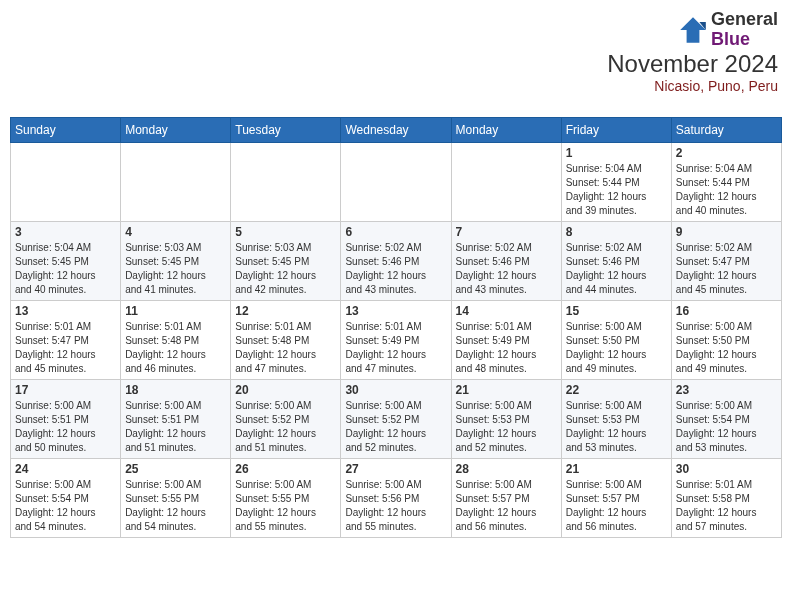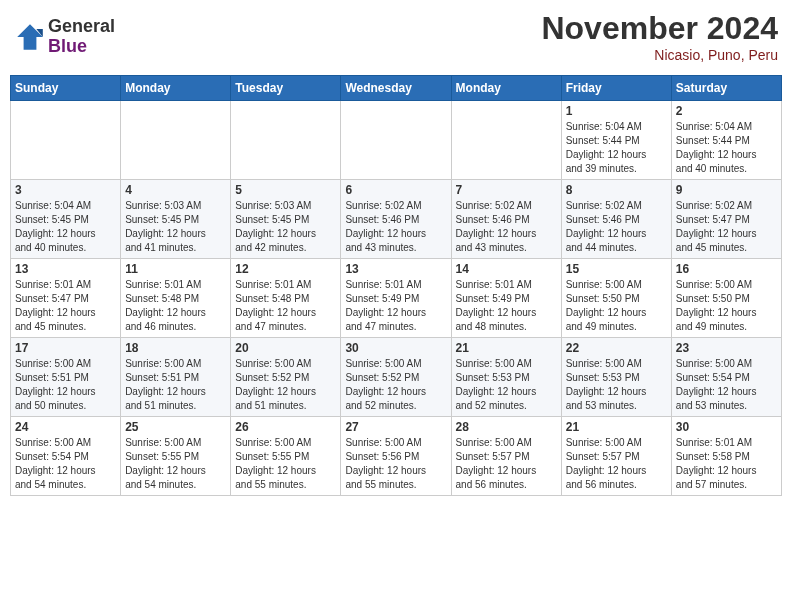--- a/index.html
+++ b/index.html
@@ -6,23 +6,24 @@
     body {
       font-family: Arial, sans-serif;
       background: #fff;
       width: 792px;
       min-height: 612px;
       padding: 10px;
     }
     .header {
       display: flex;
       justify-content: space-between;
-      align-items: center;
-      margin-bottom: 12px;
+      align-items: flex-end;
+      margin-bottom: 23px;
       padding: 0 4px;
+      flex-direction: column;
     }
     .logo {
       display: flex;
       align-items: center;
       gap: 2px;
     }
     .logo-text {
       font-size: 18px;
       font-weight: bold;
       line-height: 1.1;
@@ -30,38 +31,38 @@
     .logo-general { color: #333; }
     .logo-blue { color: #701a75; }
     .logo-icon {
       width: 32px;
       height: 32px;
     }
     .title-block {
       text-align: right;
     }
     .month-title {
-      font-size: 32px;
-      font-weight: bold;
+      font-size: 24px;
+      font-weight: normal;
       color: #333;
     }
     .location-subtitle {
       font-size: 14px;
       color: #7f1d1d;
     }
     .calendar {
       width: 100%;
       border-collapse: collapse;
       border: 1px solid #ccc;
     }
     .calendar th {
       background-color: #2a6db5;
       color: white;
       font-size: 12px;
-      font-weight: bold;
+      font-weight: normal;
       padding: 5px 4px;
       text-align: left;
       border: 1px solid #1a5a9a;
     }
     .calendar td {
       vertical-align: top;
       border: 1px solid #ccc;
       padding: 3px 4px;
       font-size: 10px;
       color: #333;

